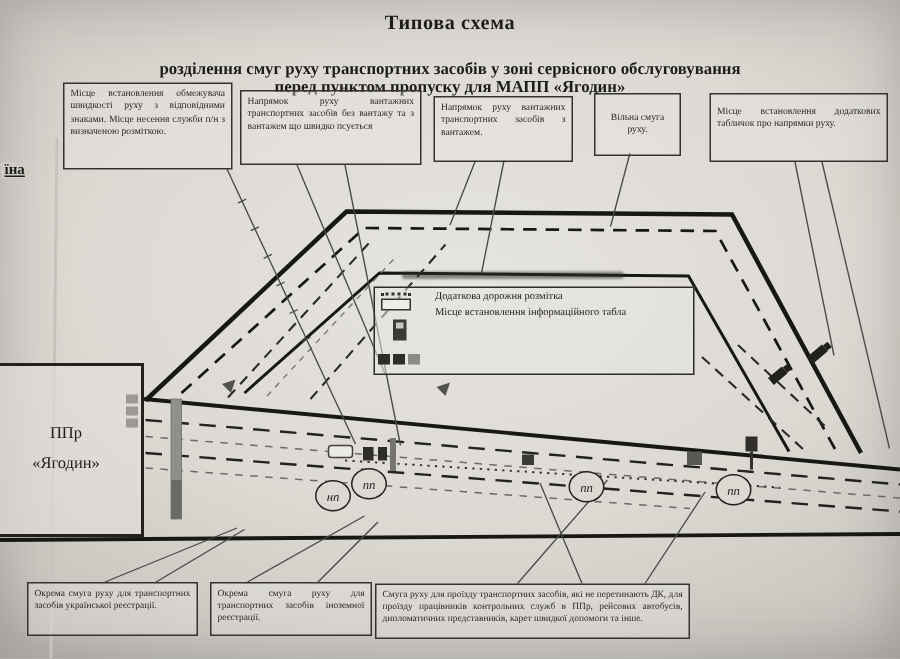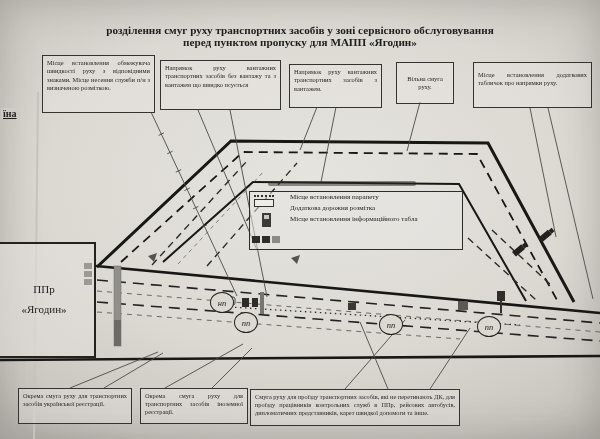--- a/index.html
+++ b/index.html
@@ -123,36 +123,36 @@
         <rect x="12" y="1" width="4" height="4.5" fill="#23211d"></rect>
       </g>
       <g transform="translate(538,238) rotate(-40)">
         <rect x="0" y="0" width="13" height="6" fill="#23211d"></rect>
         <rect x="13" y="1" width="4" height="4.5" fill="#23211d"></rect>
       </g>
     </g>
   </svg>
 
   <div class="abs title" style="left:0;top:7px;">
+    <div class="t1">Типова схема</div>
     <div class="t2">розділення смуг руху транспортних засобів у зоні сервісного обслуговування</div>
     <div class="t3">перед пунктом пропуску для МАПП «Ягодин»</div>
   </div>
 
   <div class="abs" id="edgefrag">їна</div>
 
   <div class="abs co" style="left:42px;top:55px;width:113px;height:58px;">Місце встановлення обмежувача швидкості руху з відповідними знаками. Місце несення служби п/н з визначеною розміткою.</div>
   <div class="abs co" style="left:160px;top:60px;width:121px;height:50px;">Напрямок руху вантажних транспортних засобів без вантажу та з вантажем що швидко псується</div>
   <div class="abs co" style="left:289px;top:64px;width:93px;height:44px;">Напрямок руху вантажних транспортних засобів з вантажем.</div>
   <div class="abs co center" style="left:396px;top:62px;width:58px;height:42px;">Вільна смуга руху.</div>
   <div class="abs co" style="left:473px;top:62px;width:119px;height:46px;padding-top:8px;">Місце встановлення додаткових табличок про напрямки руху.</div>
 
   <div class="abs" id="smudge"></div>
 
   <div class="abs" id="legend">
-    <div class="lg-row">Місце встановлення парапету</div>
     <div class="lg-row">Додаткова дорожня розмітка</div>
     <div class="lg-row">Місце встановлення інформаційного табла</div>
   </div>
   <div class="abs lg-ico" id="ico-parapet">
     <div class="dots"></div>
       <div class="bar"></div>
   </div>
   <div class="abs lg-ico" id="ico-board">
       <div class="scr"></div>
     </div>
@@ -160,21 +160,21 @@
     <span style="background:#2f2d2a;"></span>
       <span style="background:#2f2d2a;"></span>
       <span style="background:#8b8a85;"></span>
   </div>
 
   <div class="abs" id="ppr">
     <div>ППр</div>
     <div>«Ягодин»</div>
   </div>
 
-  <div class="abs cir" style="left:210px;top:292px;">нп</div>
+  <div class="abs cir" style="left:210px;top:320px;">нп</div>
   <div class="abs cir" style="left:234px;top:312px;">пп</div>
   <div class="abs cir" style="left:379px;top:314px;">пп</div>
   <div class="abs cir" style="left:477px;top:316px;">пп</div>
 
   <div class="abs co" style="left:18px;top:388px;width:114px;height:36px;font-size:6.3px;">Окрема смуга руху для транспортних засобів української реєстрації.</div>
   <div class="abs co" style="left:140px;top:388px;width:108px;height:36px;font-size:6.3px;">Окрема смуга руху для транспортних засобів іноземної реєстрації.</div>
   <div class="abs co" style="left:250px;top:389px;width:210px;height:37px;font-size:6.3px;">Смуга руху для проїзду транспортних засобів, які не перетинають ДК, для проїзду працівників контрольних служб в ППр, рейсових автобусів, дипломатичних представників, карет швидкої допомоги та інше.</div>
 
 </div>
 

